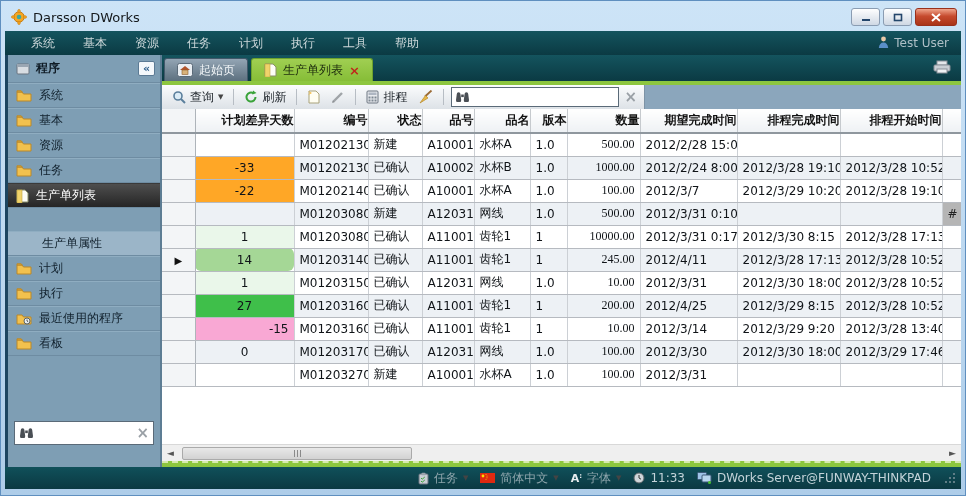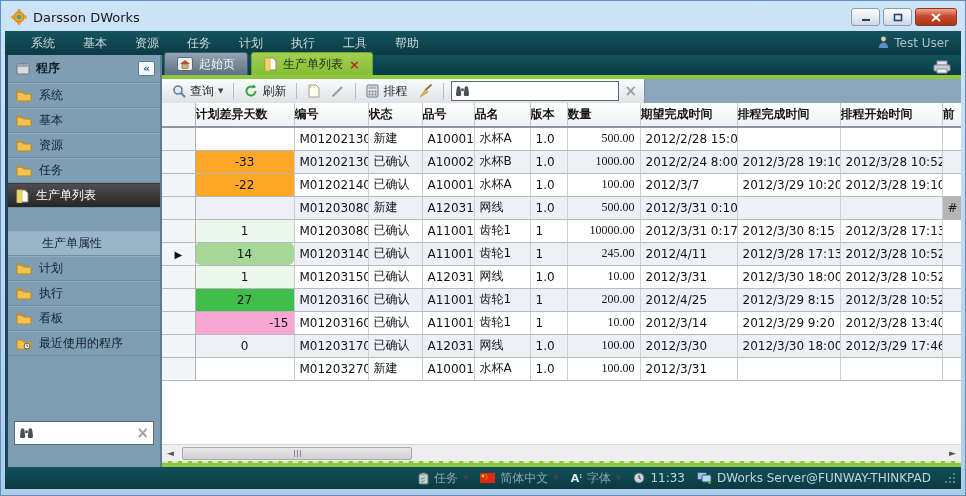--- a/index.html
+++ b/index.html
@@ -40,21 +40,21 @@
     border-bottom:1px solid #6e8ca2; border-top:1px solid #8fadc1; color:#10202c; }
   .sb-item.selected { background:linear-gradient(#4e4e4e,#252525); color:#fff; border-top-color:#3a3a3a; }
   .sb-item.child { background:#9BB5C8; padding-left:34px;margin-top:23px; }
   .sb-search { margin-top:auto; margin:auto 6px 22px 6px; height:24px; background:#fff;
     border:1px solid #5a6a78; display:flex; align-items:center; padding:0 4px; gap:4px; }
   .sb-search input { flex:1; border:none; outline:none; min-width:0; font-size:12px; }
   .x-glyph { color:#9aa0a6; font-weight:bold; font-size:15px; line-height:1; }
 
   
   .main { flex:1; display:flex; flex-direction:column; min-width:0; }
-  .tabstrip { height:20px; background:linear-gradient(#14545e,#0b3a43);
+  .tabstrip { height:26px; background:linear-gradient(#14545e,#0b3a43);
     display:flex; align-items:flex-end; padding-left:2px; position:relative; }
   .tab { height:23px; display:flex; align-items:center; gap:6px; padding:0 12px;
     border-radius:3px 3px 0 0; margin-right:3px; }
   .tab.inactive { background:linear-gradient(#93a5b4,#5c707f); border:1px solid #41586a;
     border-bottom:none; color:#f2f6f8; }
   .tab.active { background:linear-gradient(#a0cf52,#86bd37); border:1px solid #6da22c;
     border-bottom:none; color:#20300f; }
   .tab-close { color:#c0261c; font-weight:bold; font-size:13px; line-height:1; }
   .printer { position:absolute; right:10px; top:5px; }
   .greenline { height:4px; background:#8DC63F; }
@@ -67,21 +67,21 @@
   .drop { font-size:7px; color:#444; }
   .tb-search { width:168px; height:20px; border:1px solid #5a6a78; background:#fff;
     display:flex; align-items:center; gap:4px; padding:0 3px; }
   .tb-search input { flex:1; border:none; outline:none; min-width:0; font-size:12px; }
 
   
   .tablearea { flex:1; background:#fff; overflow:hidden; min-height:0; }
   table { border-collapse:collapse; table-layout:fixed; }
   th { height:24px; font-weight:bold; font-size:12px; color:#111;
     background:linear-gradient(#ffffff,#eef1f4); border-bottom:2px solid #8f979e;
-    border-right:1px solid #c6cace; text-align:left; white-space:nowrap; overflow:hidden; }
+    border-right:1px solid #c6cace; text-align:right; white-space:nowrap; overflow:hidden; }
   td { height:23px; border-right:1px solid #ccd0d5; border-bottom:1px solid #b6bac0;
     padding:0 5px; white-space:nowrap; overflow:hidden; font-size:12px; color:#101418; }
   tbody tr:nth-child(even) td { background:#edf1f5; }
   td.sel, th.sel { background:#f3f5f7 !important; border-right:1px solid #aeb4ba; text-align:center; padding:0; }
   td.c { text-align:center; } td.r { text-align:right;font-family:Liberation Serif, serif; } td.l { text-align:left; }
   td.marker { background:#b5b5b5 !important; color:#222; }
   .rowarrow { font-size:10px; color:#111; }
 
   
   .hscroll { height:17px; background:#efefef; border-top:1px solid #d8d8d8;
@@ -241,34 +241,34 @@
                 <path d="M1 3 h5 l1.5 2 H15 v7 H1 Z" fill="#F2C14E" stroke="#B9882B"></path>
                 <path d="M1 3 V1.8 h4.2 l1 1.2 Z" fill="#E8B33C" stroke="#B9882B"></path>
               </svg>
             </span>
             <span>执行</span>
           </div>
           <div class="sb-item">
             <span>
               <svg width="16" height="13" viewBox="0 0 16 13">
                 <path d="M1 3 h5 l1.5 2 H15 v7 H1 Z" fill="#F2C14E" stroke="#B9882B"></path>
-                <path d="M1 3 V1.8 h4.2 l1 1.2 Z" fill="#E8B33C" stroke="#B9882B"></path>
-              </svg>
-            </span>
-            <span>看板</span>
-          </div>
-          <div class="sb-item">
-            <span>
-              <svg width="16" height="13" viewBox="0 0 16 13">
-                <path d="M1 3 h5 l1.5 2 H15 v7 H1 Z" fill="#F2C14E" stroke="#B9882B"></path>
                 <circle cx="11" cy="9" r="3" fill="#e8eef2" stroke="#5a6468"></circle>
                 <path d="M11 7.5 V9 l1.2 0.8" stroke="#333" stroke-width="0.8" fill="none"></path>
               </svg>
             </span>
             <span>最近使用的程序</span>
+          </div>
+          <div class="sb-item">
+            <span>
+              <svg width="16" height="13" viewBox="0 0 16 13">
+                <path d="M1 3 h5 l1.5 2 H15 v7 H1 Z" fill="#F2C14E" stroke="#B9882B"></path>
+                <path d="M1 3 V1.8 h4.2 l1 1.2 Z" fill="#E8B33C" stroke="#B9882B"></path>
+              </svg>
+            </span>
+            <span>看板</span>
           </div>
         </div>
       <div class="sb-search">
         <span>
           <svg width="15" height="10" viewBox="0 0 15 10">
             <path d="M1 8 a2.6 2.6 0 0 0 5.2 0 L5.4 2 a1.8 1.8 0 0 0 -3.6 0 Z" fill="#4a4f55"></path>
             <path d="M14 8 a2.6 2.6 0 0 1 -5.2 0 L9.6 2 a1.8 1.8 0 0 1 3.6 0 Z" fill="#4a4f55"></path>
             <rect x="6.2" y="2.5" width="2.6" height="2.6" fill="#4a4f55"></rect>
           </svg>
         </span>

